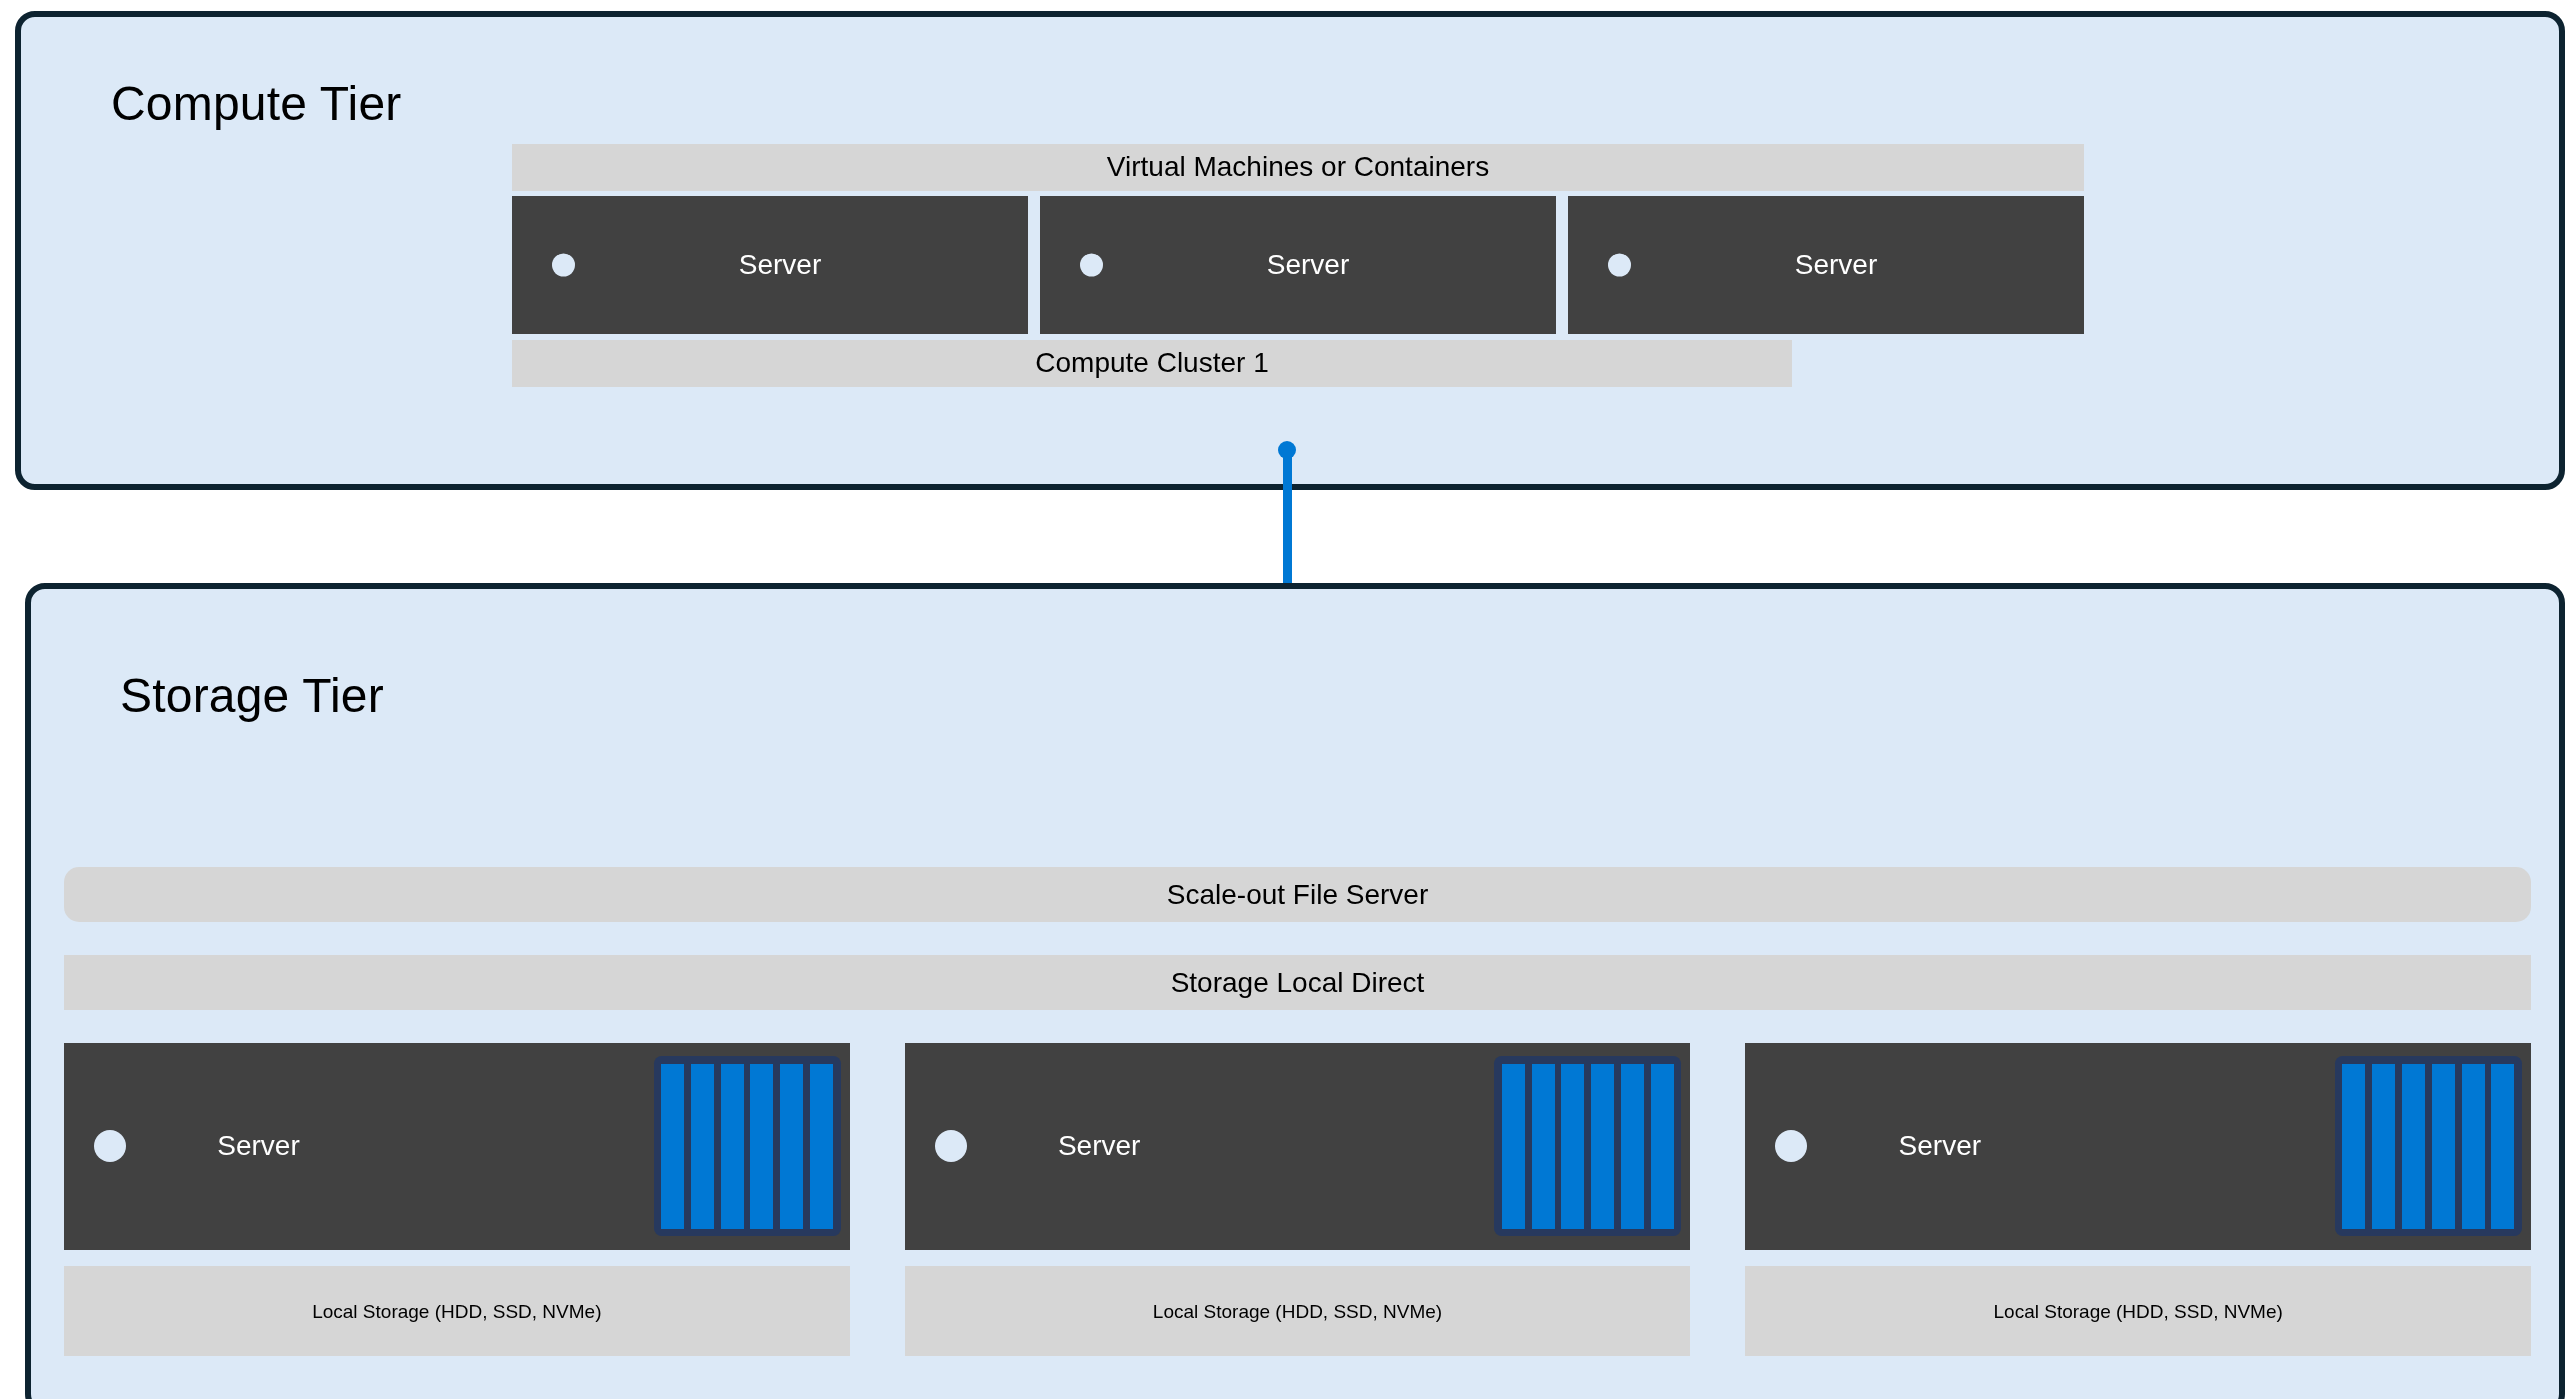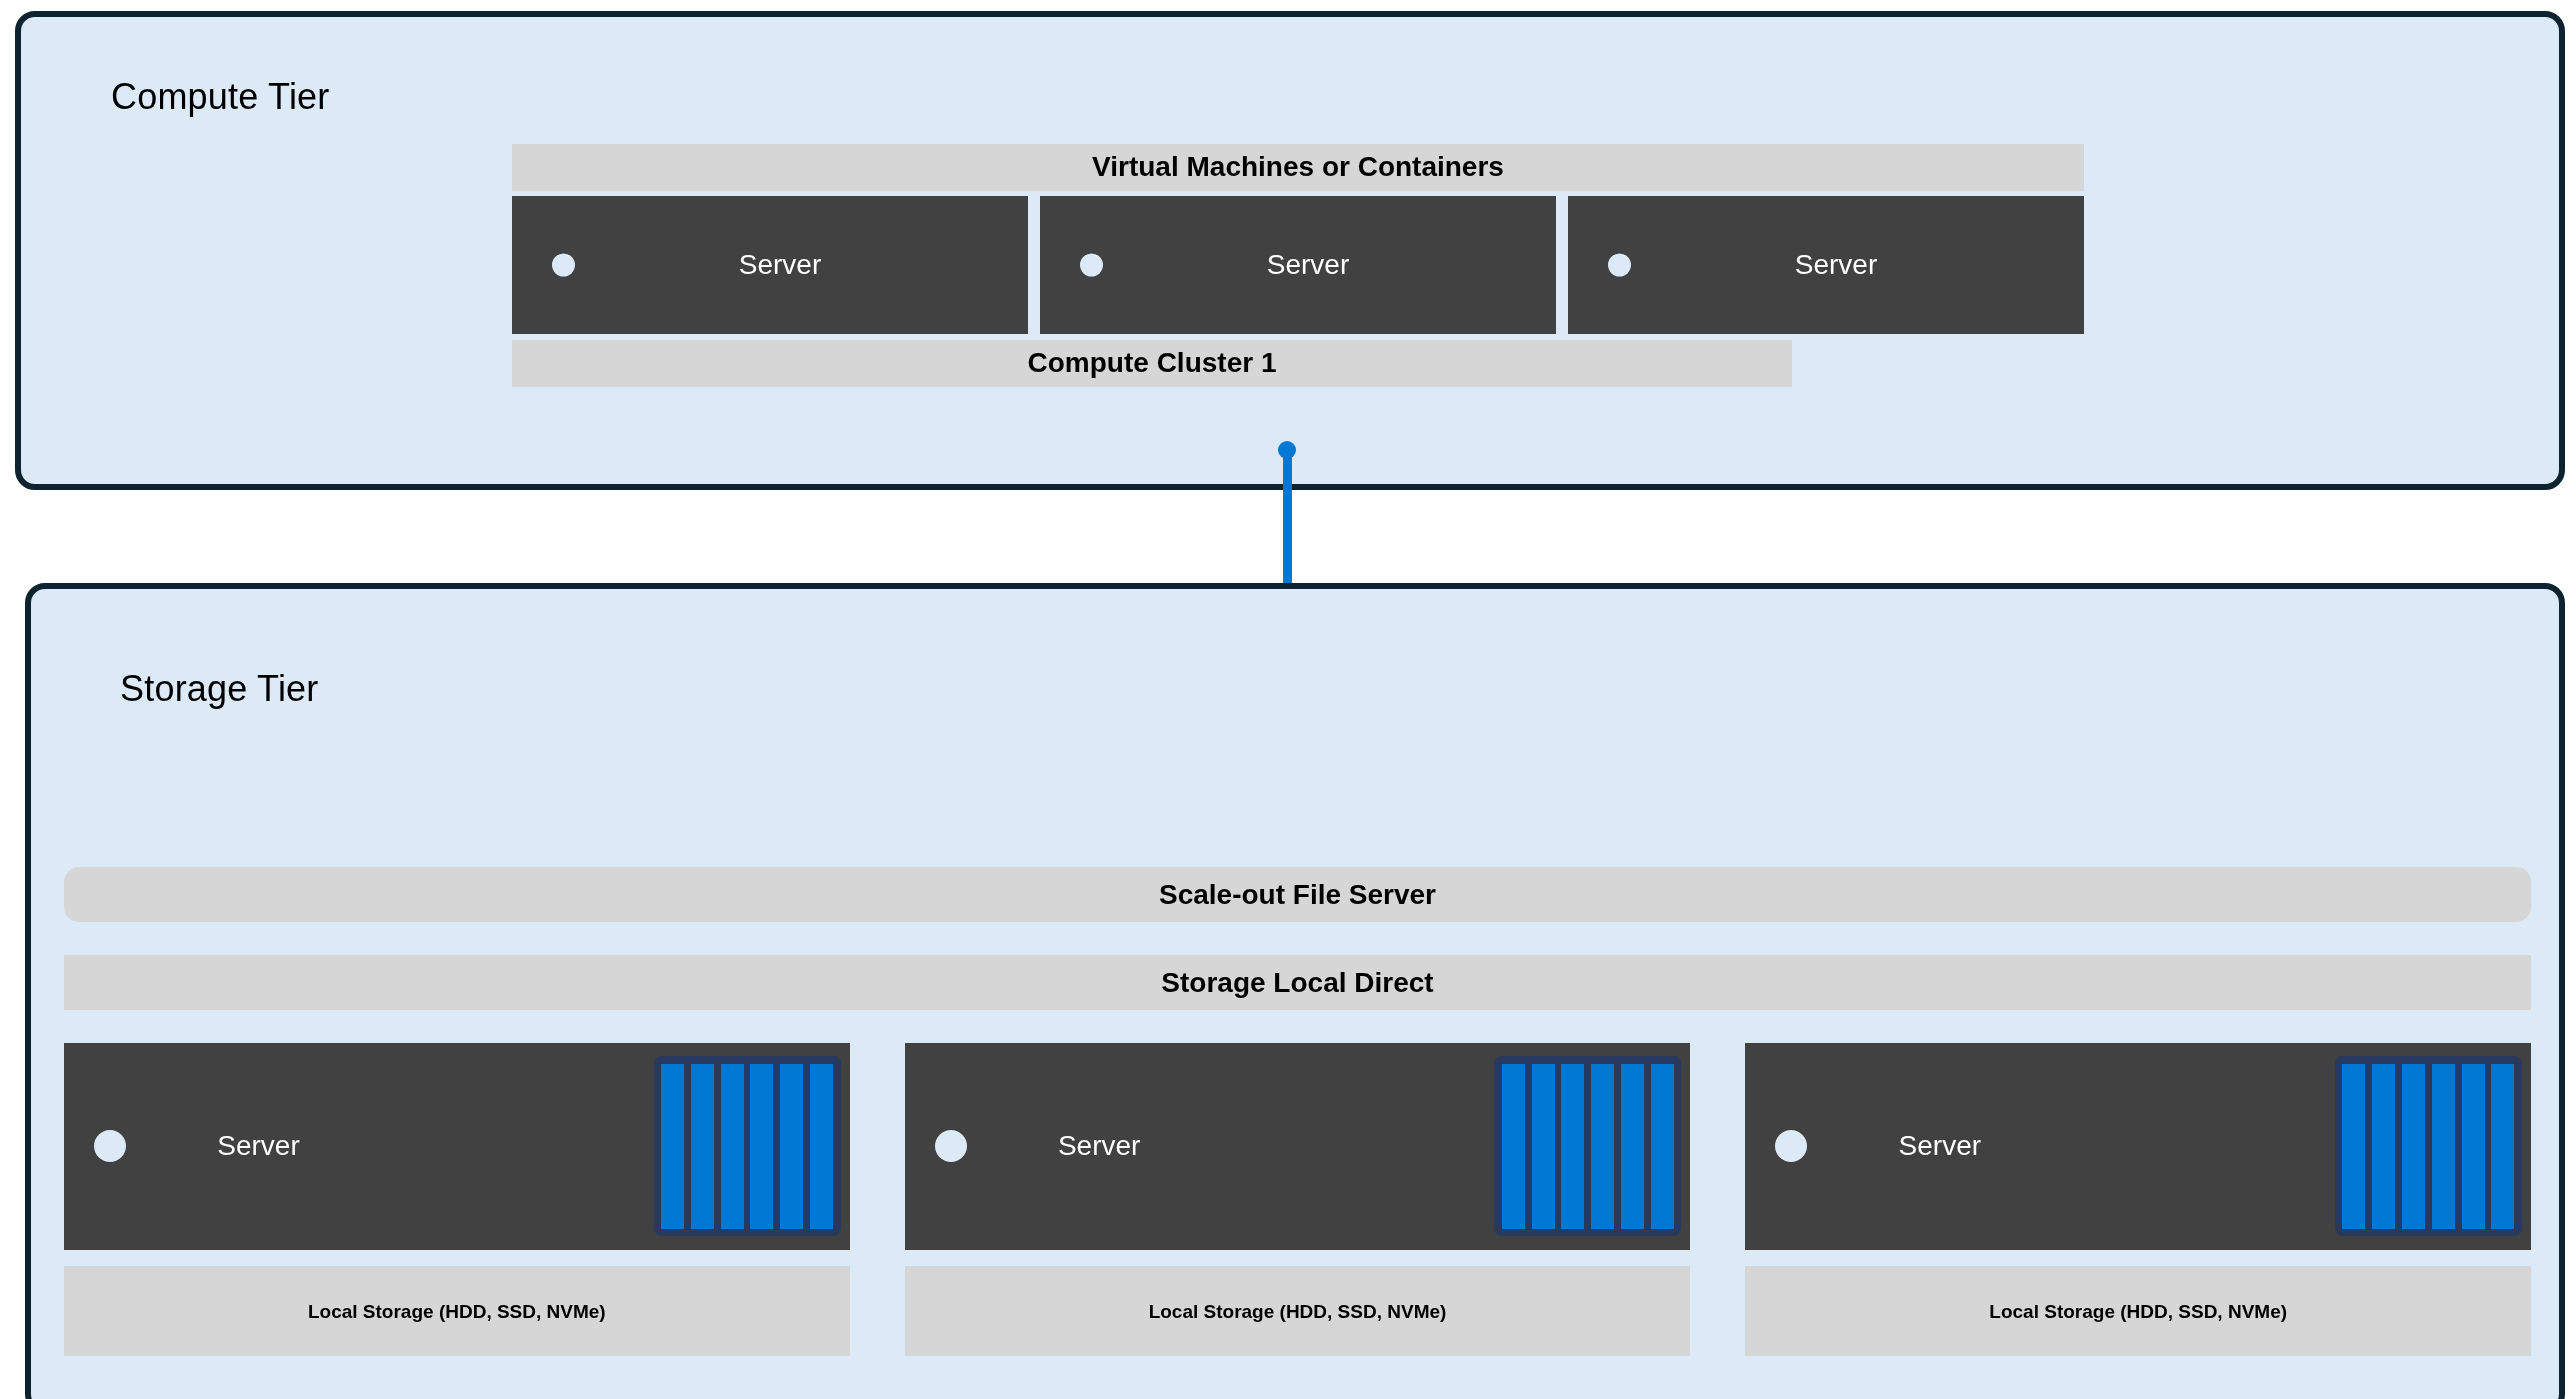--- a/index.html
+++ b/index.html
@@ -39,41 +39,41 @@
     left: 25px;
     top: 558px;
     width: 2540px;
     height: 831px;
     margin-top: 25px;
   }
 
   .tier-title {
     position: absolute;
     color: #000000;
-    font-size: 36px;
+    font-size: 48px;
     font-weight: 400;
     letter-spacing: 0.2px;
     white-space: nowrap;
   }
   #compute-title { left: 90px; top: 59px; }
   #storage-title { left: 89px; top: 79px; }
 
   
   .band {
     position: absolute;
     background: #d6d6d6;
     display: flex;
     align-items: center;
     justify-content: center;
     box-sizing: border-box;
   }
   .band-label {
     color: #000000;
     font-size: 28px;
-    font-weight: 700;
+    font-weight: 400;
     white-space: nowrap;
     line-height: 1;
   }
 
   
   #compute-group {
     position: absolute;
     left: 491px;
     top: 127px;
     width: 1572px;

